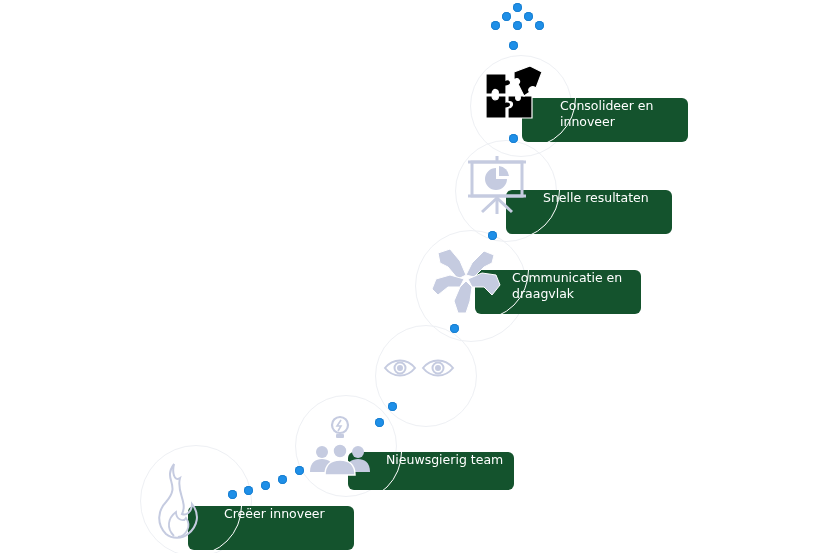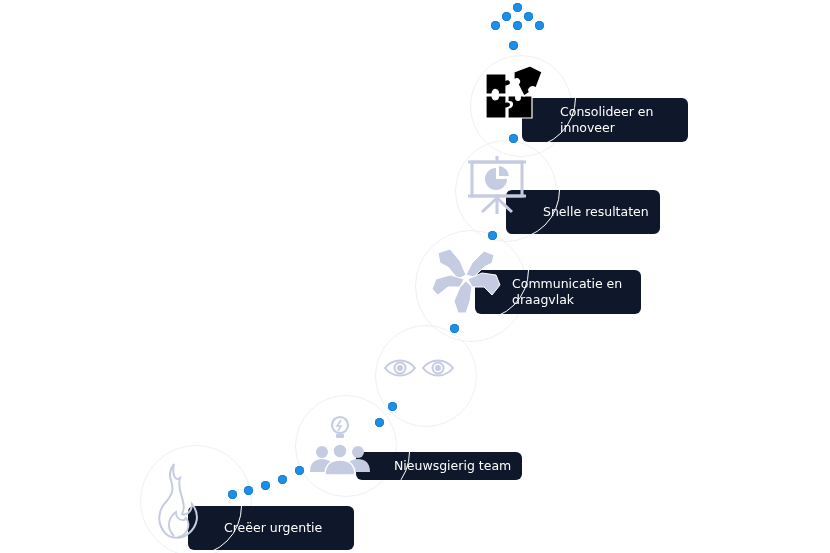--- a/index.html
+++ b/index.html
@@ -1,20 +1,20 @@
 <!DOCTYPE html>
 <html><head>
 <meta charset="utf-8">
 <style>
   html, body { margin: 0; padding: 0; background: #ffffff; }
   body { width: 830px; height: 553px; position: relative; overflow: hidden; font-family: "DejaVu Sans", sans-serif; }
   .stage { position: absolute; left: 0; top: 0; width: 830px; height: 553px; }
   .step-box {
-    position: absolute; background: #0f172a; border-radius: 6px; color: #fff;
-    box-sizing: border-box; display: flex; align-items: center; font-size: 12.5px; line-height: 16px;
+    position: absolute; background: #14532d; border-radius: 6px; color: #fff;
+    box-sizing: border-box; display: flex; align-items: flex-start; font-size: 12.5px; line-height: 16px;
     overflow: hidden;
   }
   .step-box .arc { position: absolute; left: -46px; top: -50px; width: 100px; height: 100px; border-radius: 50%; border: 1.5px solid #ffffff; box-sizing: border-box; }
   .step-label { position: relative; z-index: 2; }
   .dot { position: absolute; width: 9px; height: 9px; border-radius: 50%; background: #1e8fe8; box-shadow: inset 0 0 0 1px #1a7fd0; }
   .icon { position: absolute; }
   .halo { position: absolute; border-radius: 50%; border: 1px solid #eef0f4; }
 </style>
 </head>
 <body>
@@ -45,28 +45,28 @@
     <div class="dot" style="left:513px;top:3px"></div>
     <div class="dot" style="left:502px;top:12px"></div>
     <div class="dot" style="left:524px;top:12px"></div>
     <div class="dot" style="left:491px;top:21px"></div>
     <div class="dot" style="left:513px;top:21px"></div>
     <div class="dot" style="left:535px;top:21px"></div>
   </div>
 
   <div class="step-box" style="left:188px;top:506px;width:166px;height:44px;padding-left:36px">
     <div class="arc"></div>
-    <span class="step-label">Creëer urgentie</span>
+    <span class="step-label">Creëer innoveer</span>
   </div>
   <svg class="icon" style="left:152px;top:462px" width="56" height="78" viewBox="0 0 56 78">
     <path d="M22 2 C10 18 30 22 14 40 C6 48 4 62 14 72 C20 77 30 77 36 72 C46 64 48 52 40 42 C40 50 34 54 30 52 C36 40 24 30 28 16 C22 20 20 10 22 2 Z" fill="none" stroke="#c5cbe0" stroke-width="2"></path>
     <path d="M22 74 C14 66 16 56 24 50 C24 58 32 60 34 56 C40 64 34 74 26 75" fill="none" stroke="#c5cbe0" stroke-width="1.8"></path>
   </svg>
 
-  <div class="step-box" style="left:356px;top:452px;width:166px;height:28px;padding-left:38px">
+  <div class="step-box" style="left:348px;top:452px;width:166px;height:38px;padding-left:38px">
     <div class="arc"></div>
     <span class="step-label">Nieuwsgierig team</span>
   </div>
   <svg class="icon" style="left:308px;top:414px" width="64" height="62" viewBox="0 0 64 62">
     <circle cx="32" cy="11" r="8" fill="none" stroke="#c5cbe0" stroke-width="2.2"></circle>
     <path d="M33 6 L29 12 L33 12 L30 17" fill="none" stroke="#c5cbe0" stroke-width="1.6"></path>
     <rect x="28" y="20" width="8" height="4" rx="1" fill="#c5cbe0"></rect>
     <circle cx="14" cy="38" r="6" fill="#c5cbe0"></circle>
     <circle cx="50" cy="38" r="6" fill="#c5cbe0"></circle>
     <path d="M2 58 C2 48 8 45 14 45 C20 45 26 48 26 58 Z" fill="#c5cbe0"></path>
@@ -93,21 +93,21 @@
   <svg class="icon" style="left:430px;top:245px" width="72" height="70" viewBox="0 0 72 70">
     <g fill="#c5cbe0" stroke="#ffffff" stroke-width="1">
       <path d="M8 8 L20 4 L30 16 L36 30 L28 34 L18 22 L10 18 Z"></path>
       <path d="M64 10 L54 6 L42 18 L36 30 L44 32 L54 22 L62 18 Z"></path>
       <path d="M2 44 L6 34 L20 30 L34 34 L30 42 L18 42 L8 50 Z"></path>
       <path d="M70 40 L66 30 L52 28 L38 34 L42 42 L54 42 L62 50 Z"></path>
       <path d="M28 68 L24 56 L30 42 L36 36 L42 42 L40 56 L36 68 Z"></path>
     </g>
   </svg>
 
-  <div class="step-box" style="left:506px;top:190px;width:154px;height:44px;padding-left:37px">
+  <div class="step-box" style="left:506px;top:190px;width:166px;height:44px;padding-left:37px">
     <div class="arc"></div>
     <span class="step-label">Snelle resultaten</span>
   </div>
   <svg class="icon" style="left:466px;top:154px" width="62" height="62" viewBox="0 0 62 62">
     <g fill="none" stroke="#c5cbe0" stroke-width="3">
       <line x1="31" y1="2" x2="31" y2="8"></line>
       <line x1="2" y1="8" x2="60" y2="8"></line>
       <rect x="6" y="8" width="50" height="34"></rect>
       <line x1="2" y1="42" x2="60" y2="42"></line>
       <line x1="31" y1="42" x2="31" y2="60"></line>

